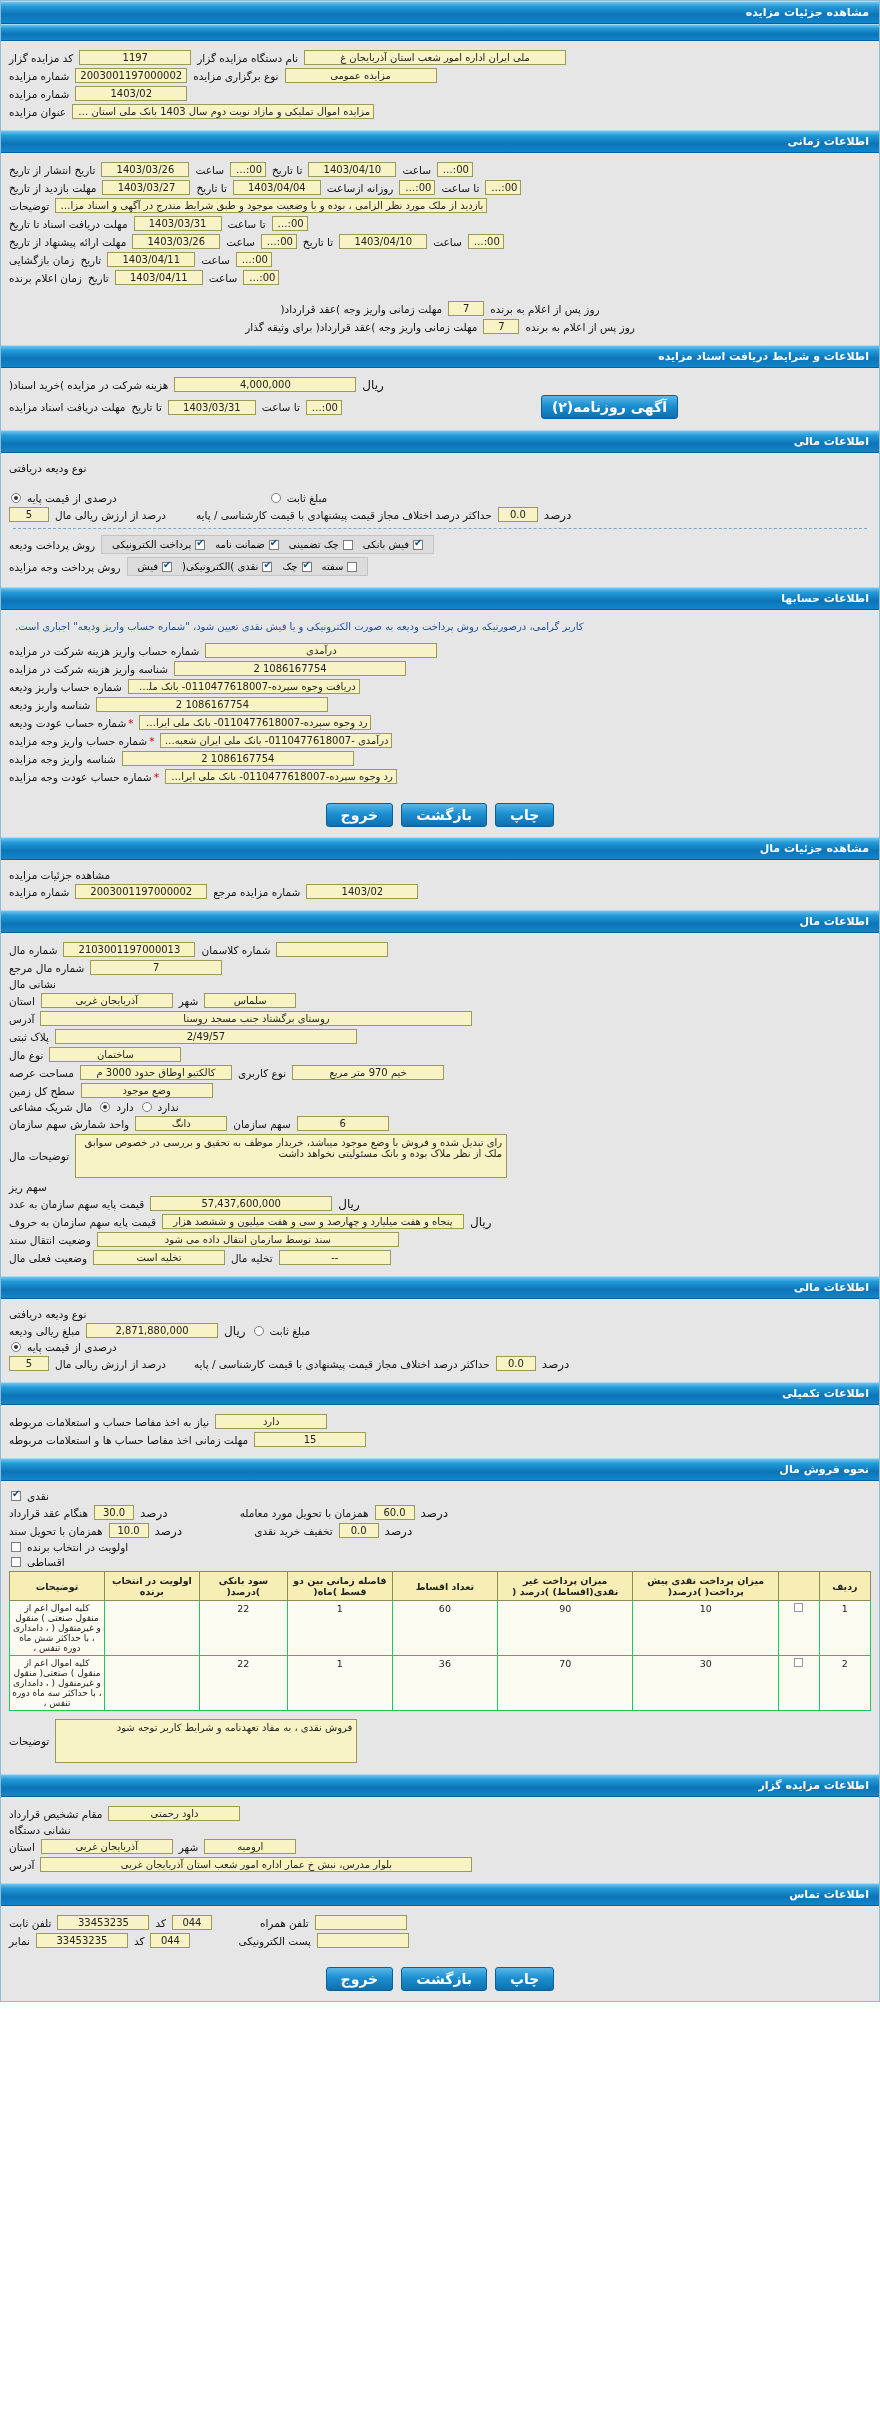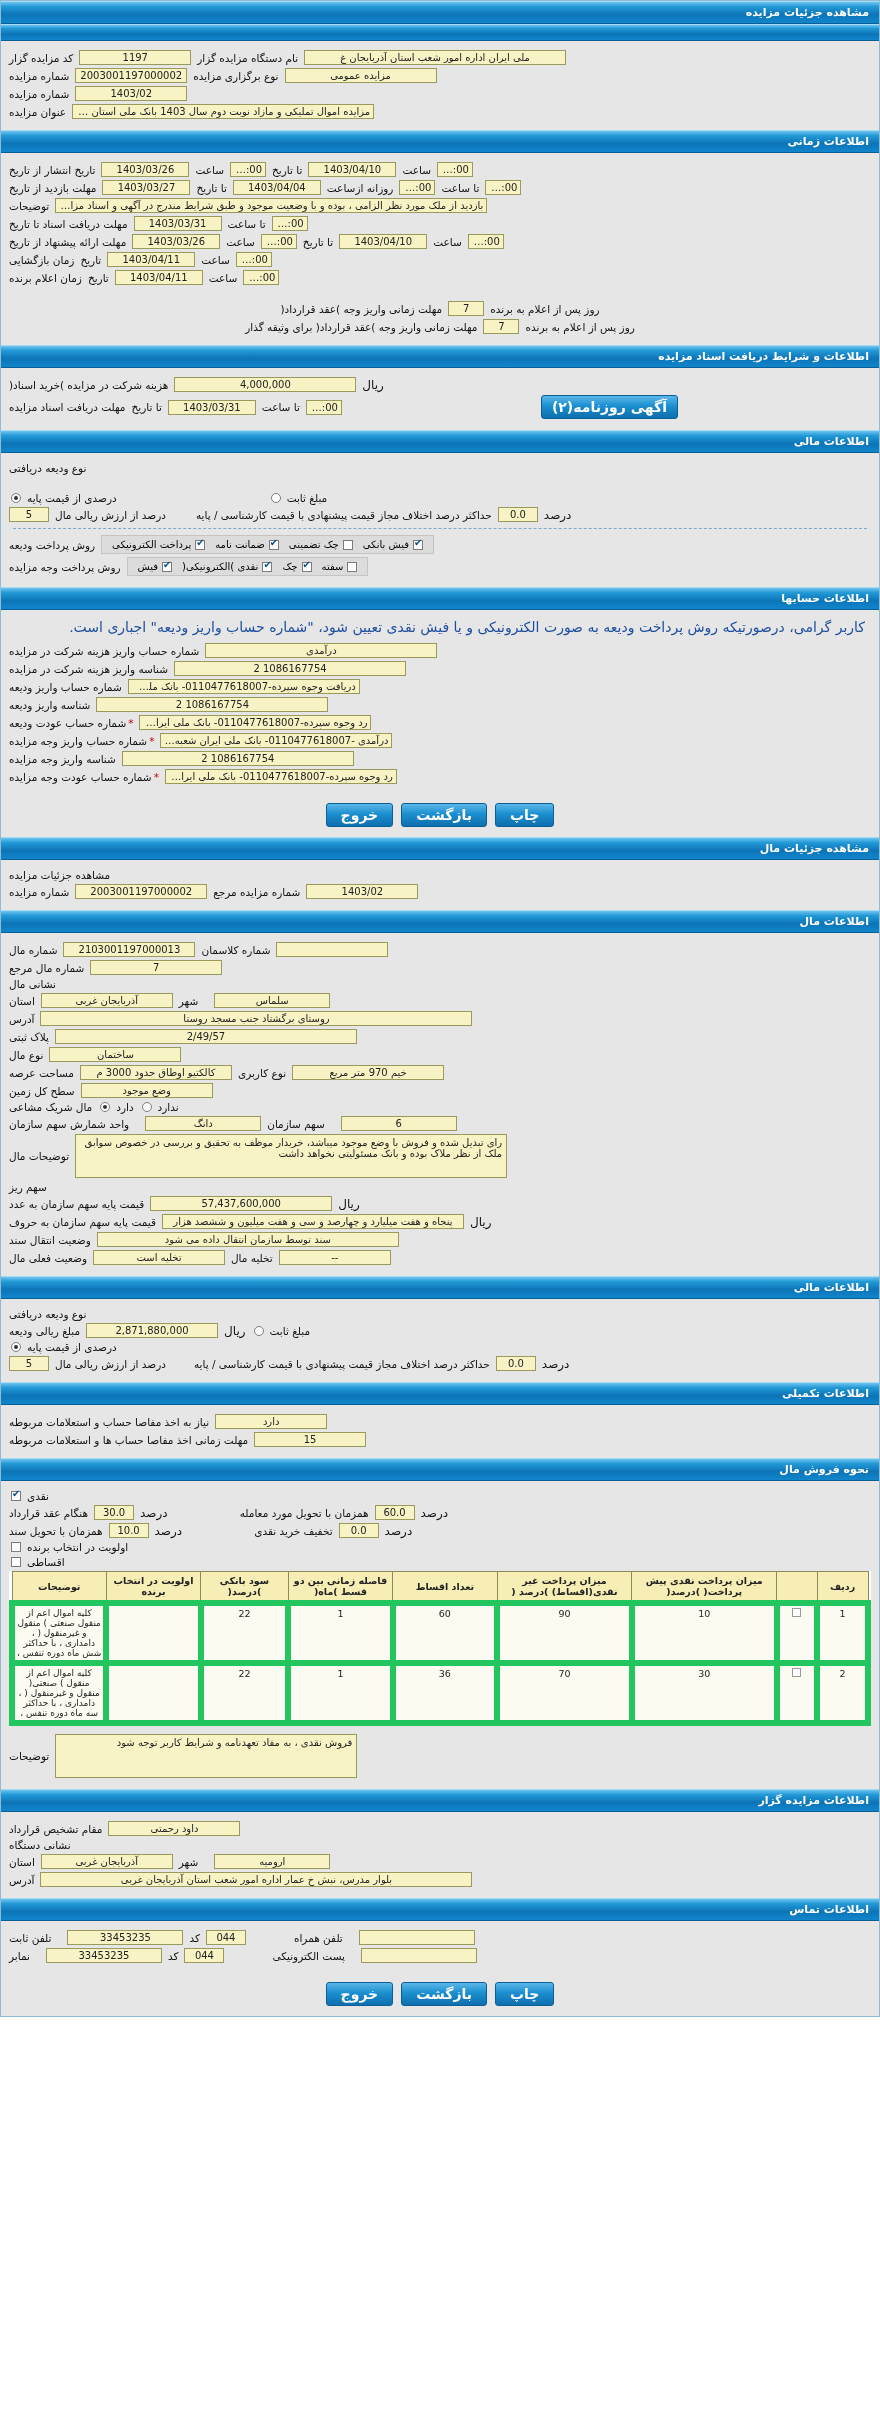--- a/index.html
+++ b/index.html
@@ -45,21 +45,21 @@
     padding: 0 3px;
     text-align: center;
     overflow: hidden;
     text-overflow: ellipsis;
     white-space: nowrap;
     display: inline-block;
   }
   .fld.w40  { width: 40px; }
   .fld.w50  { width: 36px; }
   .fld.w70  { width: 88px; }
-  .fld.w90  { width: 116px; margin-left: 10px; }
+  .fld.w90  { width: 92px; }
   .fld.w110 { width: 112px; }
   .fld.w130 { width: 132px; }
   .fld.w150 { width: 152px; }
   .fld.w180 { width: 182px; }
   .fld.w230 { width: 232px; }
   .fld.w260 { width: 262px; }
   .fld.w300 { width: 302px; }
   .fld.w360 { width: 302px; }
   .fld.w430 { width: 432px; }
   .fld.tall { height: 44px; white-space: normal; line-height: 11px; text-align: right; padding: 2px 4px; }
@@ -117,22 +117,22 @@
     padding: 3px 10px;
     font-size: 10px;
   }
   .opt { display: inline-flex; align-items: center; gap: 2px; white-space: nowrap; }
 
   .dashed-sep { border-top: 1px dashed #7aa8c8; margin: 6px 4px; height: 0; }
 
   
   .notice {
     color: #1e4fa0;
-    font-size: 14px;
-    text-align: right;
+    font-size: 10px;
+    text-align: left;
     padding: 4px 6px 6px 6px;
     line-height: 14px;
   }
 
   
   table.inst {
     width: 100%;
     border-collapse: collapse;
     font-size: 9.5px;
     background: #ffffff;
@@ -141,21 +141,21 @@
     background: #f6eeb5;
     border: 1px solid #8b8b5c;
     color: #222;
     font-weight: bold;
     padding: 3px 2px;
     line-height: 11px;
     vertical-align: middle;
     text-align: center;
   }
   table.inst td {
-    border: 6px solid #22c55e;
+    border: 1px solid #22c55e;
     background: #fbfbf1;
     padding: 2px 2px;
     text-align: center;
     vertical-align: top;
     color: #222;
     line-height: 11px;
   }
   table.inst td.notes { text-align: center; font-size: 9px; width: 56px; line-height: 10px; }
   table.inst td.tiny { width: 24px; }
 

